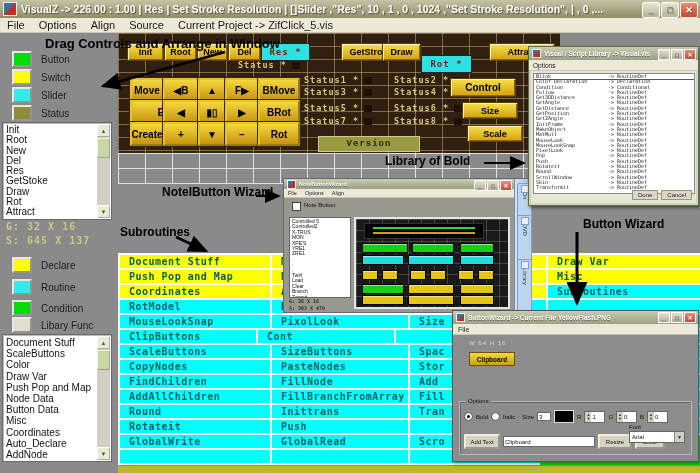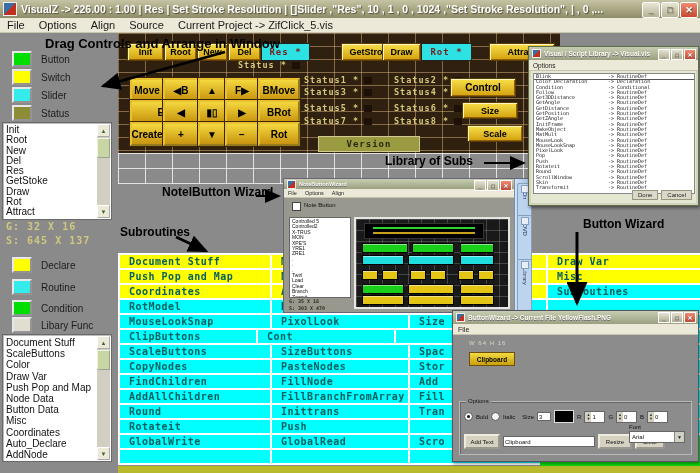--- a/index.html
+++ b/index.html
@@ -221,21 +221,21 @@
 
   <div class="abs graygrid"></div>
   <div class="abs panel">
     <div class="pb" style="left:9px;top:10px;width:35px;">Init</div>
     <div class="pb" style="left:46px;top:10px;width:31px;">Root</div>
     <div class="pb" style="left:79px;top:10px;width:29px;">New</div>
     <div class="pb" style="left:110px;top:10px;width:31px;">Del</div>
     <div class="pc" style="left:143px;top:10px;width:47px;">Res *</div>
     <div class="pb" style="left:201px;top:10px;width:58px;margin-left:22px;">GetStroke</div>
     <div class="pb" style="left:264px;top:10px;width:37px;">Draw</div>
-    <div class="pc" style="left:303px;top:10px;width:49px;">Rot *</div>
+    <div class="pc" style="left:303px;top:22px;width:49px;">Rot *</div>
     <div class="pb" style="left:371px;top:10px;width:64px;">Attract</div>
 
     <div class="stxt" style="left:120px;top:27px;">Status *</div>
 
     <div class="cb" style="left:12px;top:45px;width:30px;">Move</div>
     <div class="cb" style="left:45px;top:45px;width:32px;">◀B</div>
     <div class="cb" style="left:80px;top:45px;width:24px;">▲</div>
     <div class="cb" style="left:107px;top:45px;width:30px;">F▶</div>
     <div class="cb" style="left:140px;top:45px;width:38px;">BMove</div>
     <div class="cb" style="left:12px;top:67px;width:30px;padding-left:20px;">Edit</div>
@@ -255,21 +255,21 @@
     <div class="stxt" style="left:276px;top:54px;">Status4 *</div>
     <div class="stxt" style="left:186px;top:70px;">Status5 *</div>
     <div class="stxt" style="left:276px;top:70px;">Status6 *</div>
     <div class="stxt" style="left:186px;top:83px;">Status7 *</div>
     <div class="stxt" style="left:276px;top:83px;">Status8 *</div>
 
     <div class="pb" style="left:332px;top:45px;width:64px;height:17px;font-size:10px;">Control</div>
     <div class="pb" style="left:344px;top:69px;width:54px;height:15px;">Size</div>
     <div class="pb" style="left:349px;top:92px;width:54px;height:15px;">Scale</div>
 
-    <div class="ver" style="left:200px;top:103px;width:100px;height:14px;">Version</div>
+    <div class="ver" style="left:200px;top:103px;width:100px;height:14px;font-family:Liberation Mono, monospace;">Version</div>
   </div>
 
   <div class="abs" id="subtable">
     <div class="trow">
         <div class="cell c1 ty">Document Stuff</div>
         <div class="cell c2 ty">M</div>
         <div class="cell c3 ty"></div>
         <div class="cell cr ty">Draw Var</div>
       </div>
     <div class="trow">
@@ -583,21 +583,21 @@
             <span class="v">Arial</span>
             <span class="d">▼</span>
           </div>
       </div>
     </div>
   </div>
 
   <div class="ann" style="left:45px;top:36px;font-size:13px;">Drag Controls and Arrange in Window</div>
   <div class="ann" style="left:162px;top:185px;font-size:12px;">NotelButton Wizard</div>
   <div class="ann" style="left:120px;top:225px;font-size:12px;">Subroutines</div>
-  <div class="ann" style="left:385px;top:154px;font-size:12px;">Library of Subs</div>
+  <div class="ann" style="left:385px;top:154px;font-size:12px;">Library of Bold</div>
   <div class="ann" style="left:583px;top:217px;font-size:12px;">Button Wizard</div>
   <svg class="overlay" width="700" height="473">
     <defs>
         <marker id="ah" markerWidth="8" markerHeight="7" refX="7" refY="3.5" orient="auto">
           <path d="M0,0 L8,3.5 L0,7 z" fill="#000"></path>
         </marker>
       </defs>
     <line x1="225" y1="52" x2="103" y2="86" stroke="#000" stroke-width="2.5" marker-end="url(#ah)"></line>
     <line x1="256" y1="196" x2="279" y2="196" stroke="#000" stroke-width="2" marker-end="url(#ah)"></line>
     <line x1="176" y1="237" x2="206" y2="251" stroke="#000" stroke-width="2.5" marker-end="url(#ah)"></line>

